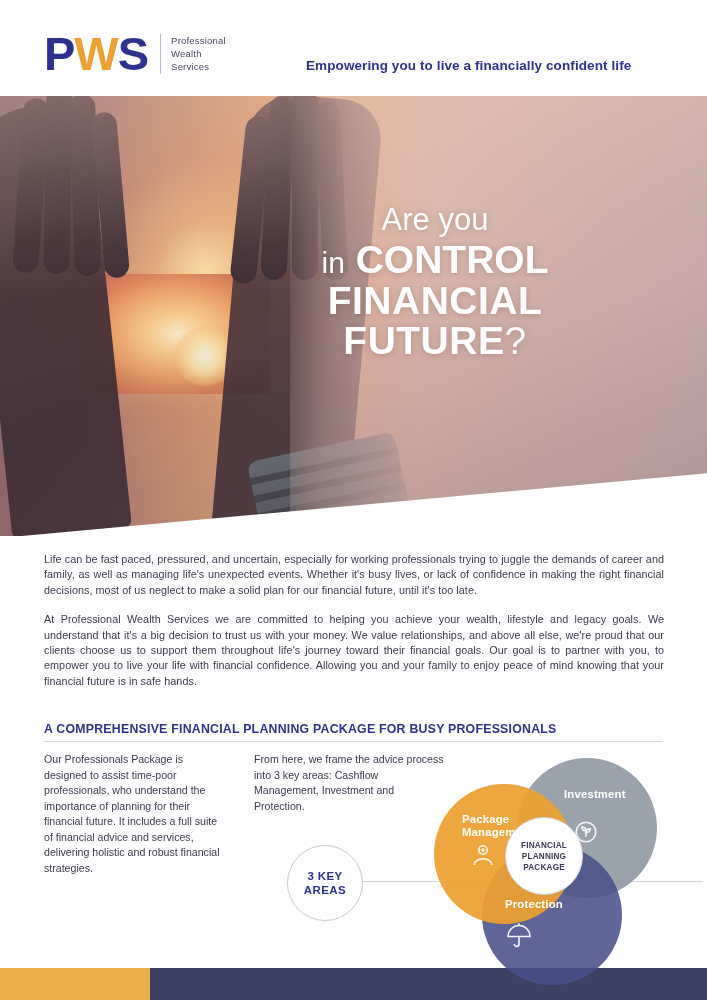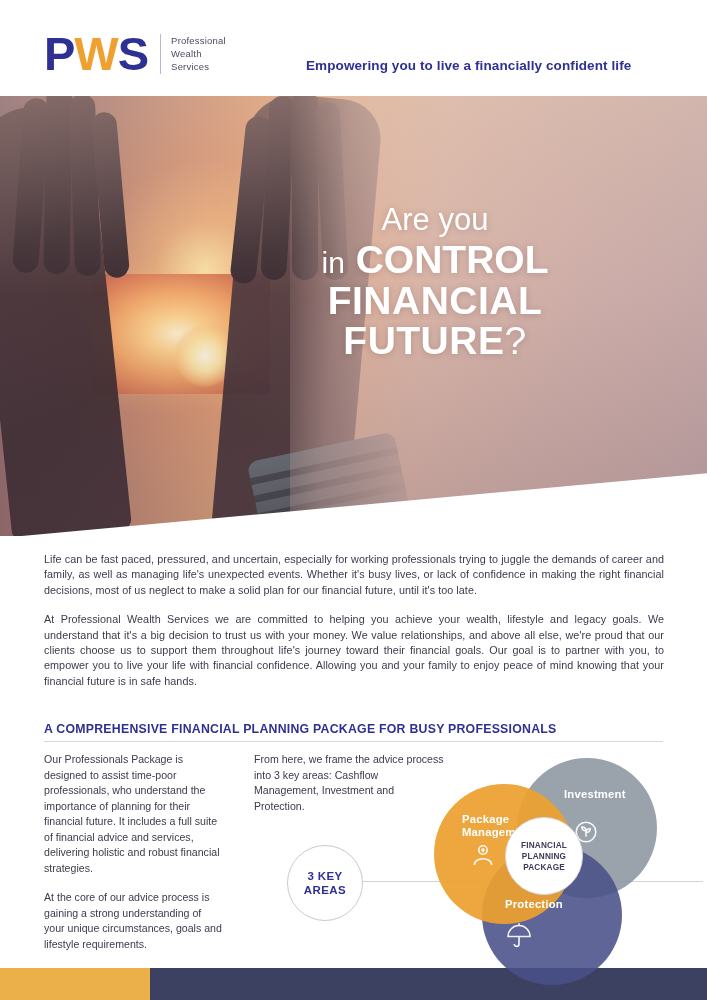--- a/index.html
+++ b/index.html
@@ -449,21 +449,20 @@
   <div class="body-wrap">
     <p class="para">Life can be fast paced, pressured, and uncertain, especially for working professionals trying to juggle the demands of career and family, as well as managing life's unexpected events. Whether it's busy lives, or lack of confidence in making the right financial decisions, most of us neglect to make a solid plan for our financial future, until it's too late.</p>
     <p class="para">At Professional Wealth Services we are committed to helping you achieve your wealth, lifestyle and legacy goals. We understand that it's a big decision to trust us with your money. We value relationships, and above all else, we're proud that our clients choose us to support them throughout life's journey toward their financial goals. Our goal is to partner with you, to empower you to live your life with financial confidence. Allowing you and your family to enjoy peace of mind knowing that your financial future is in safe hands.</p>
   </div>
 
   <div class="section-title">A COMPREHENSIVE FINANCIAL PLANNING PACKAGE FOR BUSY PROFESSIONALS</div>
   <div class="hrule"></div>
 
   <div class="col1">
     <p>Our Professionals Package is designed to assist time-poor professionals, who understand the importance of planning for their financial future. It includes a full suite of financial advice and services, delivering holistic and robust financial strategies.</p>
-    <p>At the core of our advice process is gaining a strong understanding of your unique circumstances, goals and lifestyle requirements.</p>
   </div>
   <div class="col2">
     <p>From here, we frame the advice process into 3 key areas: Cashflow Management, Investment and Protection.</p>
   </div>
 
   <div class="key-line"></div>
   <div class="key-badge">
     <span>3 KEY</span>
     <span>AREAS</span>
   </div>

